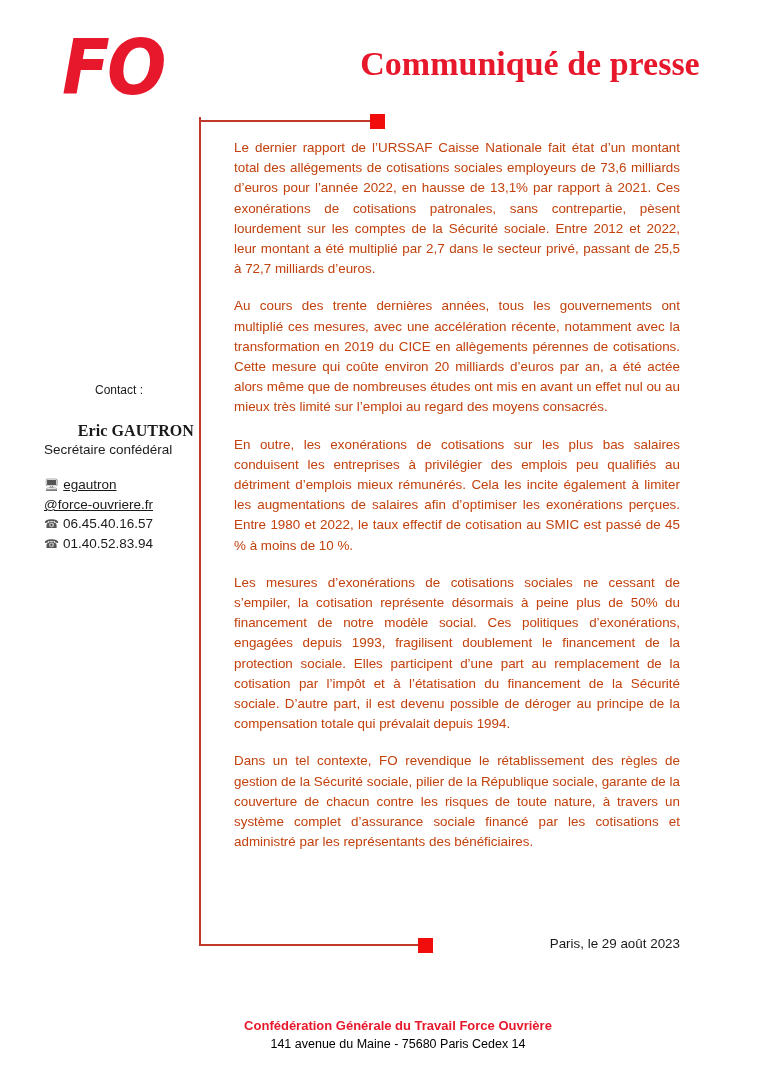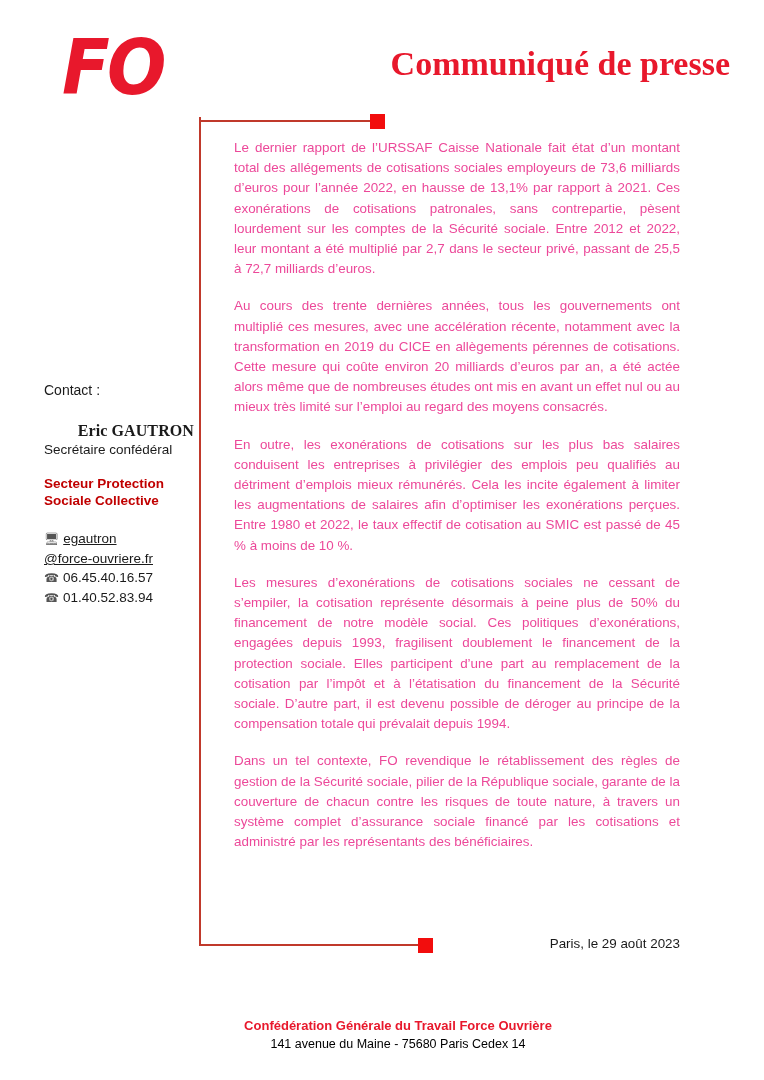--- a/index.html
+++ b/index.html
@@ -36,21 +36,21 @@
     transform-origin: left center;
     display: block;
   }
 
   
   #masthead-title {
     position: absolute;
     left: 330px;
     top: 44px;
     width: 400px;
-    text-align: right;
+    text-align: center;
     font-family: "Liberation Serif", serif;
     font-weight: 700;
     font-size: 34px;
     line-height: 40px;
     color: #e8182c;
     white-space: nowrap;
   }
 
   
   #frame-top-line {
@@ -98,22 +98,23 @@
   #contact-block {
     position: absolute;
     left: 44px;
     top: 382px;
     width: 150px;
     font-size: 13.5px;
     line-height: 17px;
     color: #1a1a1a;
   }
   #contact-block .contact-label {
-    font-size: 14px;
+    font-size: 12px;
     margin-bottom: 22px;
+    text-align: center;
   }
   #contact-block .contact-name {
     font-family: "Liberation Serif", serif;
     font-weight: 700;
     font-size: 16px;
     line-height: 20px;
     letter-spacing: 0.1px;
     text-align: right;
   }
   #contact-block .contact-role {
@@ -165,21 +166,21 @@
     line-height: 21px;
     color: #a01010;
     text-align: justify;
     text-align-last: left;
     margin-bottom: 22px;
   }
   #article .para {
     font-size: 13.4px;
     line-height: 20.2px;
     text-align: justify;
-    color: #ec4899;
+    color: #c2410c;
     margin-bottom: 17px;
   }
 
   
   #dateline {
     position: absolute;
     left: 460px;
     top: 936px;
     width: 220px;
     text-align: right;
@@ -221,24 +222,20 @@
 <div id="frame-top-line"></div>
 <div id="frame-top-square"></div>
 <div id="frame-left-line"></div>
 <div id="frame-bottom-line"></div>
 <div id="frame-bottom-square"></div>
 
 <div id="contact-block">
   <div class="contact-label">Contact :</div>
   <div class="contact-name">Eric GAUTRON</div>
   <div class="contact-role">Secrétaire confédéral</div>
-  <div class="contact-dept">
-    <div>Secteur Protection</div>
-    <div>Sociale Collective</div>
-  </div>
 
   <div class="contact-line">
     <span class="glyph">🖥</span>
     <span class="email-wrap">
       <span class="email-link">egautron</span>
     </span>
   </div>
   <div class="contact-line">
     <span class="email-link">@force-ouvriere.fr</span>
   </div>

